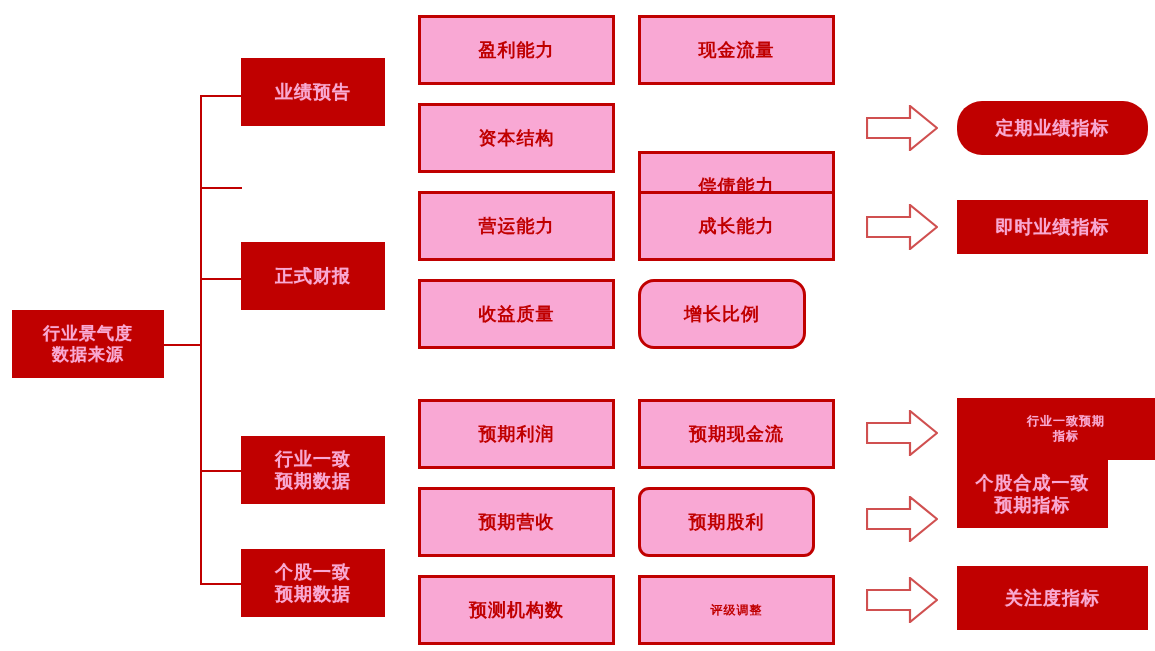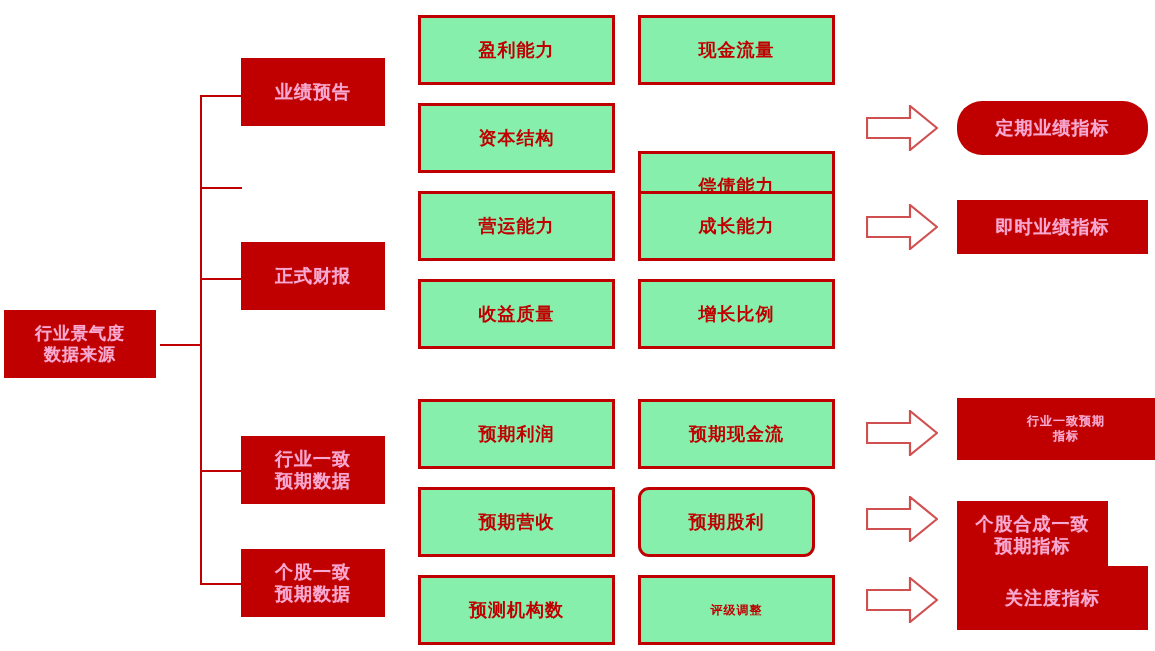--- a/index.html
+++ b/index.html
@@ -29,21 +29,21 @@
     line-height: 1.25;
     letter-spacing: 1px;
   }
   .node.filled {
     background: #C00000;
     color: #f9a8d4;
     font-weight: 700;
     text-shadow: 0 0 1px rgba(255,255,255,0.35);
   }
   .node.outlined {
-    background: #86efac;
+    background: #f9a8d4;
     color: #C00000;
     border: 3px solid #C00000;
     font-weight: 700;
   }
   .node-label {
     display: block;
     white-space: pre-line;
     padding: 0 4px;
   }
 
@@ -69,21 +69,21 @@
   <div class="line h" style="left:160px; top:344px; width:42px;"></div>
 
   <div class="line v" style="left:200px; top:95px; height:489px;"></div>
 
   <div class="line h" style="left:200px; top:95px; width:42px;"></div>
   <div class="line h" style="left:200px; top:187px; width:42px;"></div>
   <div class="line h" style="left:200px; top:278px; width:42px;"></div>
   <div class="line h" style="left:200px; top:470px; width:42px;"></div>
   <div class="line h" style="left:200px; top:583px; width:42px;"></div>
 
-  <div class="node filled" style="left:4px; top:310px; width:152px; height:68px; font-size:17px;">
+  <div class="node filled" style="left:12px; top:310px; width:152px; height:68px; font-size:17px;">
     <span class="node-label">行业景气度
 数据来源</span>
   </div>
 
   <div class="node filled" style="left:241px; top:58px; width:144px; height:68px; font-size:18px;">
     <span class="node-label">业绩预告</span>
   </div>
   <div class="node filled" style="left:241px; top:242px; width:144px; height:68px; font-size:18px;">
     <span class="node-label">正式财报</span>
   </div>
@@ -120,21 +120,21 @@
 
   <div class="node outlined" style="left:638px; top:15px; width:197px; height:70px; font-size:18px;">
     <span class="node-label">现金流量</span>
   </div>
   <div class="node outlined" style="left:638px; top:103px; width:197px; height:70px; font-size:18px;margin-top:48px;">
     <span class="node-label">偿债能力</span>
   </div>
   <div class="node outlined" style="left:638px; top:191px; width:197px; height:70px; font-size:18px;">
     <span class="node-label">成长能力</span>
   </div>
-  <div class="node outlined" style="left:638px; top:279px; width:197px; height:70px; font-size:18px;">
+  <div class="node outlined" style="left:638px; top:279px; width:168px; height:70px; font-size:18px;border-radius:16px;">
     <span class="node-label">增长比例</span>
   </div>
   <div class="node outlined" style="left:638px; top:399px; width:197px; height:70px; font-size:18px;">
     <span class="node-label">预期现金流</span>
   </div>
   <div class="node outlined" style="left:638px; top:487px; width:177px; height:70px; font-size:18px;border-radius:11px;">
     <span class="node-label">预期股利</span>
   </div>
   <div class="node outlined" style="left:638px; top:575px; width:197px; height:70px; font-size:12px;">
     <span class="node-label">评级调整</span>
@@ -169,21 +169,21 @@
   <div class="node filled" style="left:957px; top:101px; width:191px; height:54px; font-size:18px;border-radius:25px;">
     <span class="node-label">定期业绩指标</span>
   </div>
   <div class="node filled" style="left:957px; top:200px; width:191px; height:54px; font-size:18px;">
     <span class="node-label">即时业绩指标</span>
   </div>
   <div class="node filled" style="left:957px; top:398px; width:218px; height:62px; font-size:12px;">
     <span class="node-label">行业一致预期
 指标</span>
   </div>
-  <div class="node filled" style="left:957px; top:501px; width:151px; height:68px; font-size:18px;">
+  <div class="node filled" style="left:957px; top:460px; width:151px; height:68px; font-size:18px;">
     <span class="node-label">个股合成一致
 预期指标</span>
   </div>
   <div class="node filled" style="left:957px; top:566px; width:191px; height:64px; font-size:18px;">
     <span class="node-label">关注度指标</span>
   </div>
 
 </div>
 
 </body></html>

